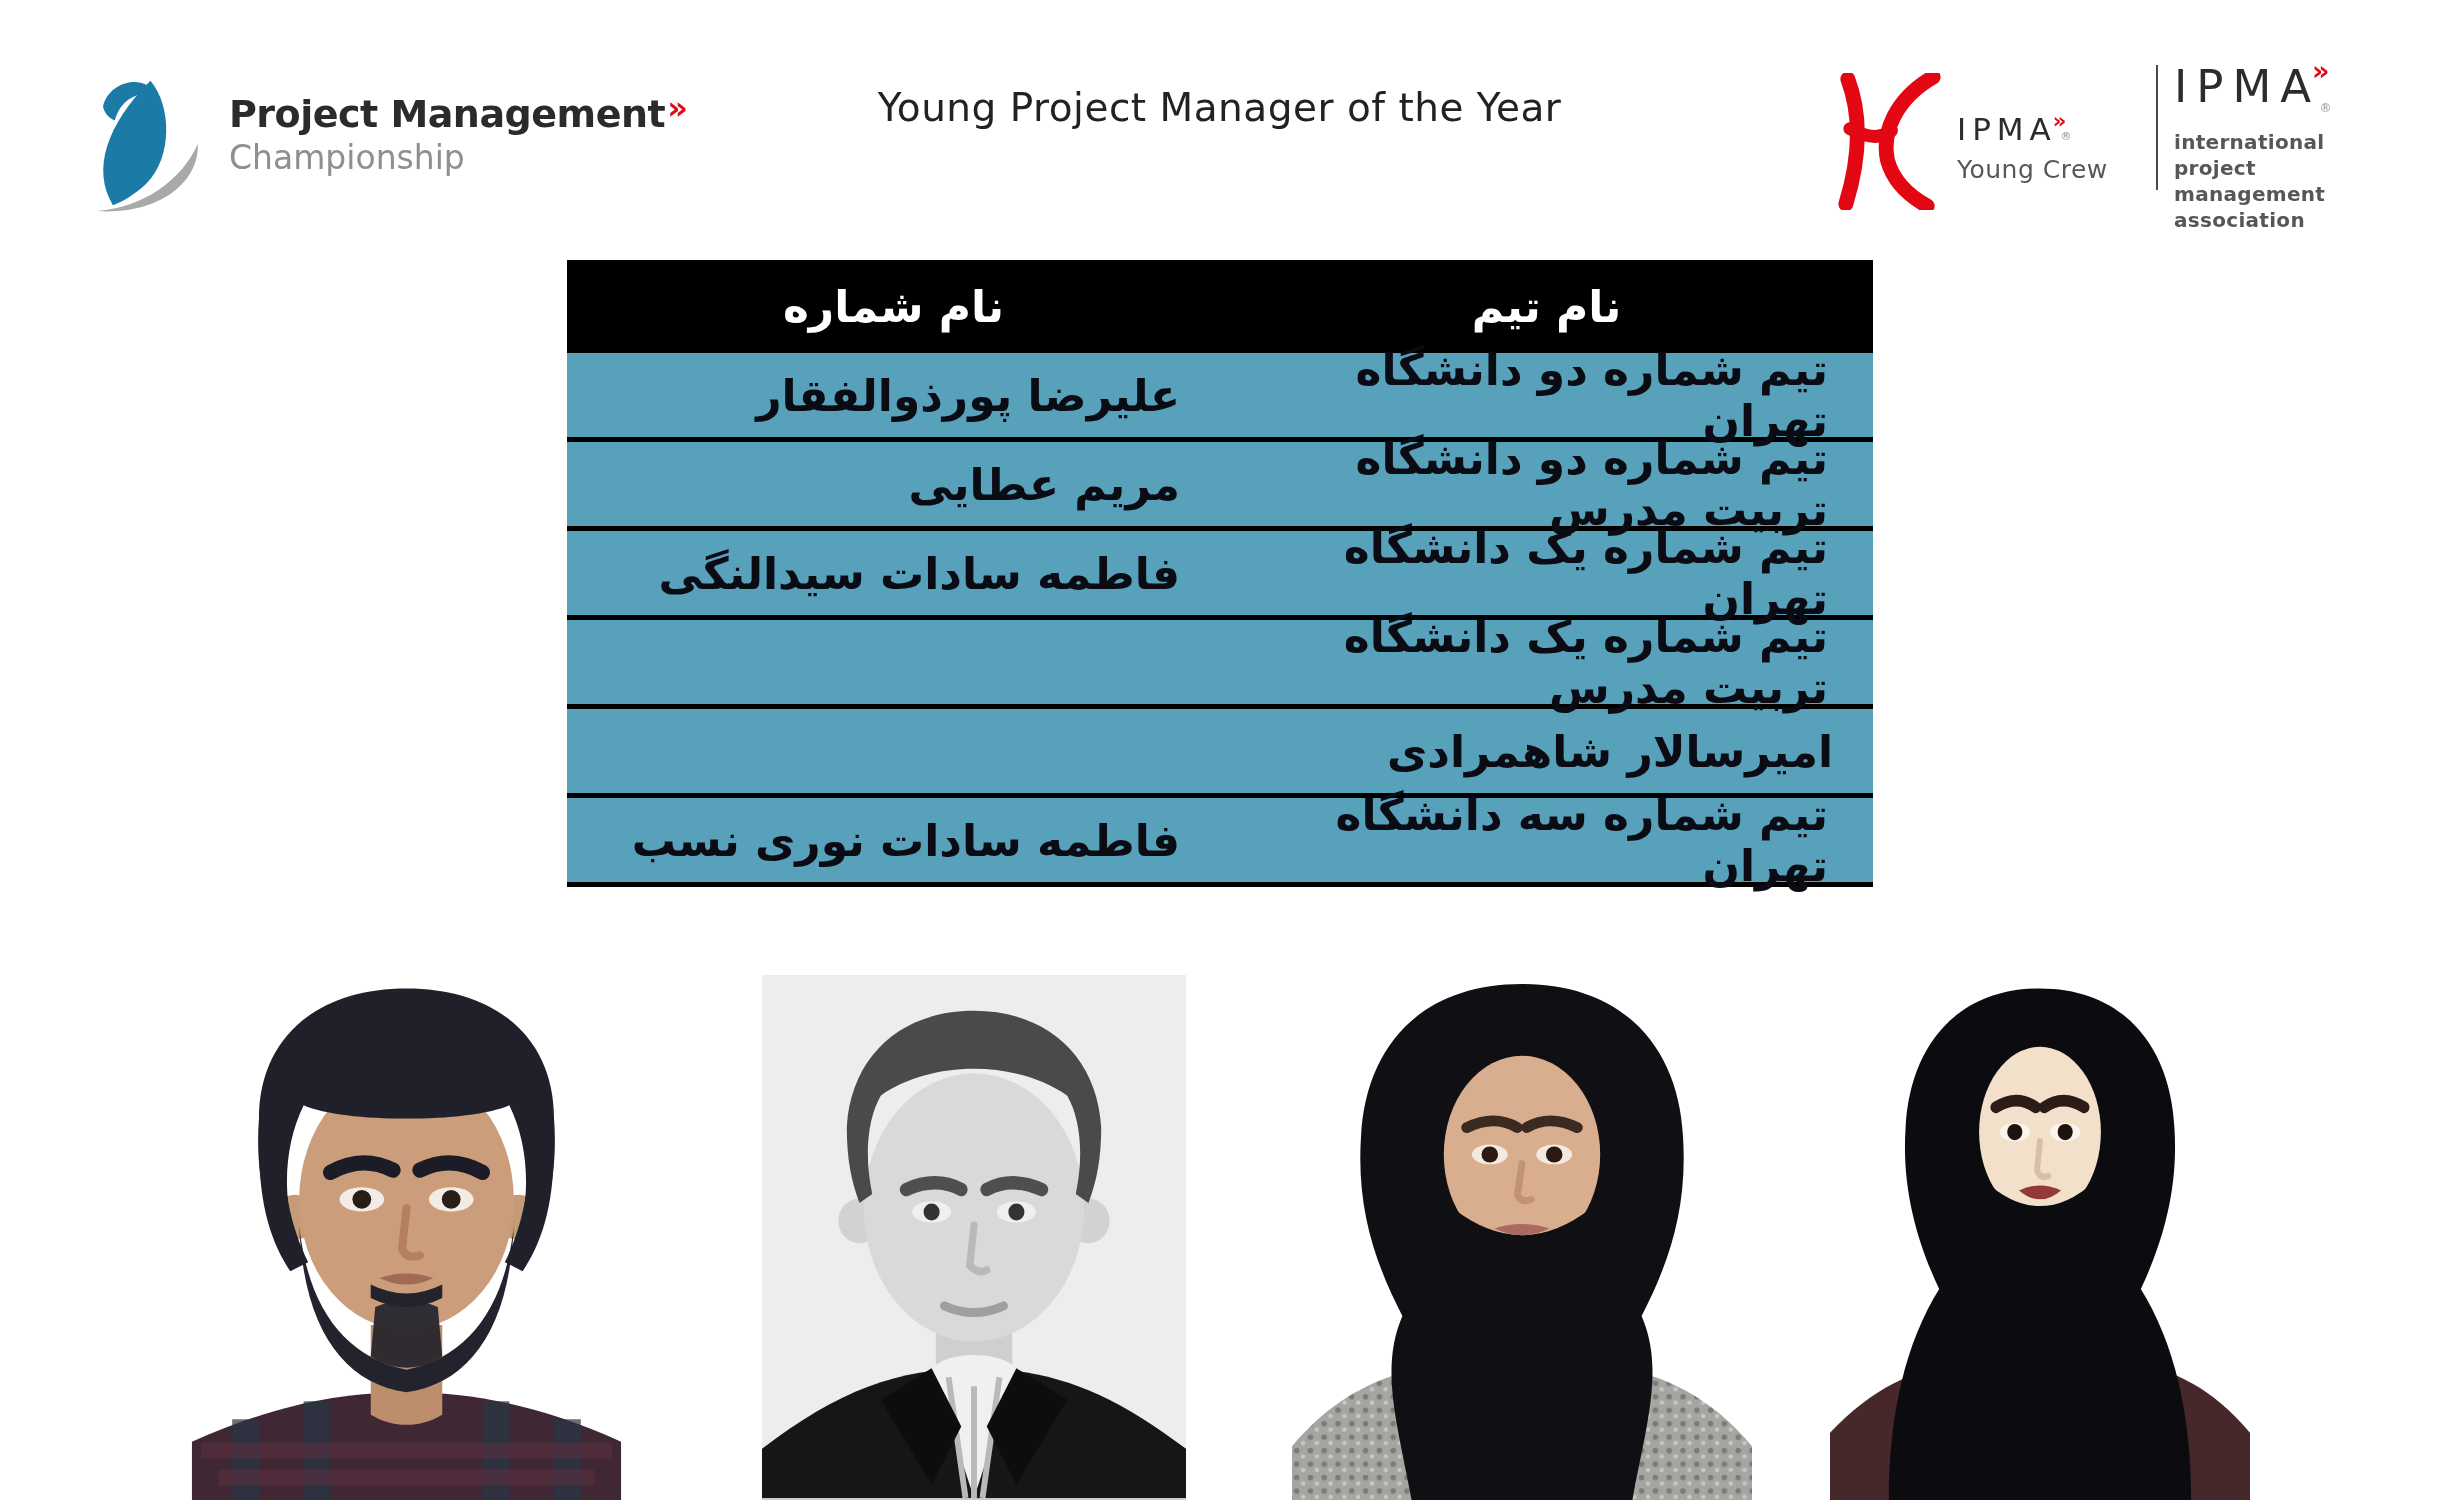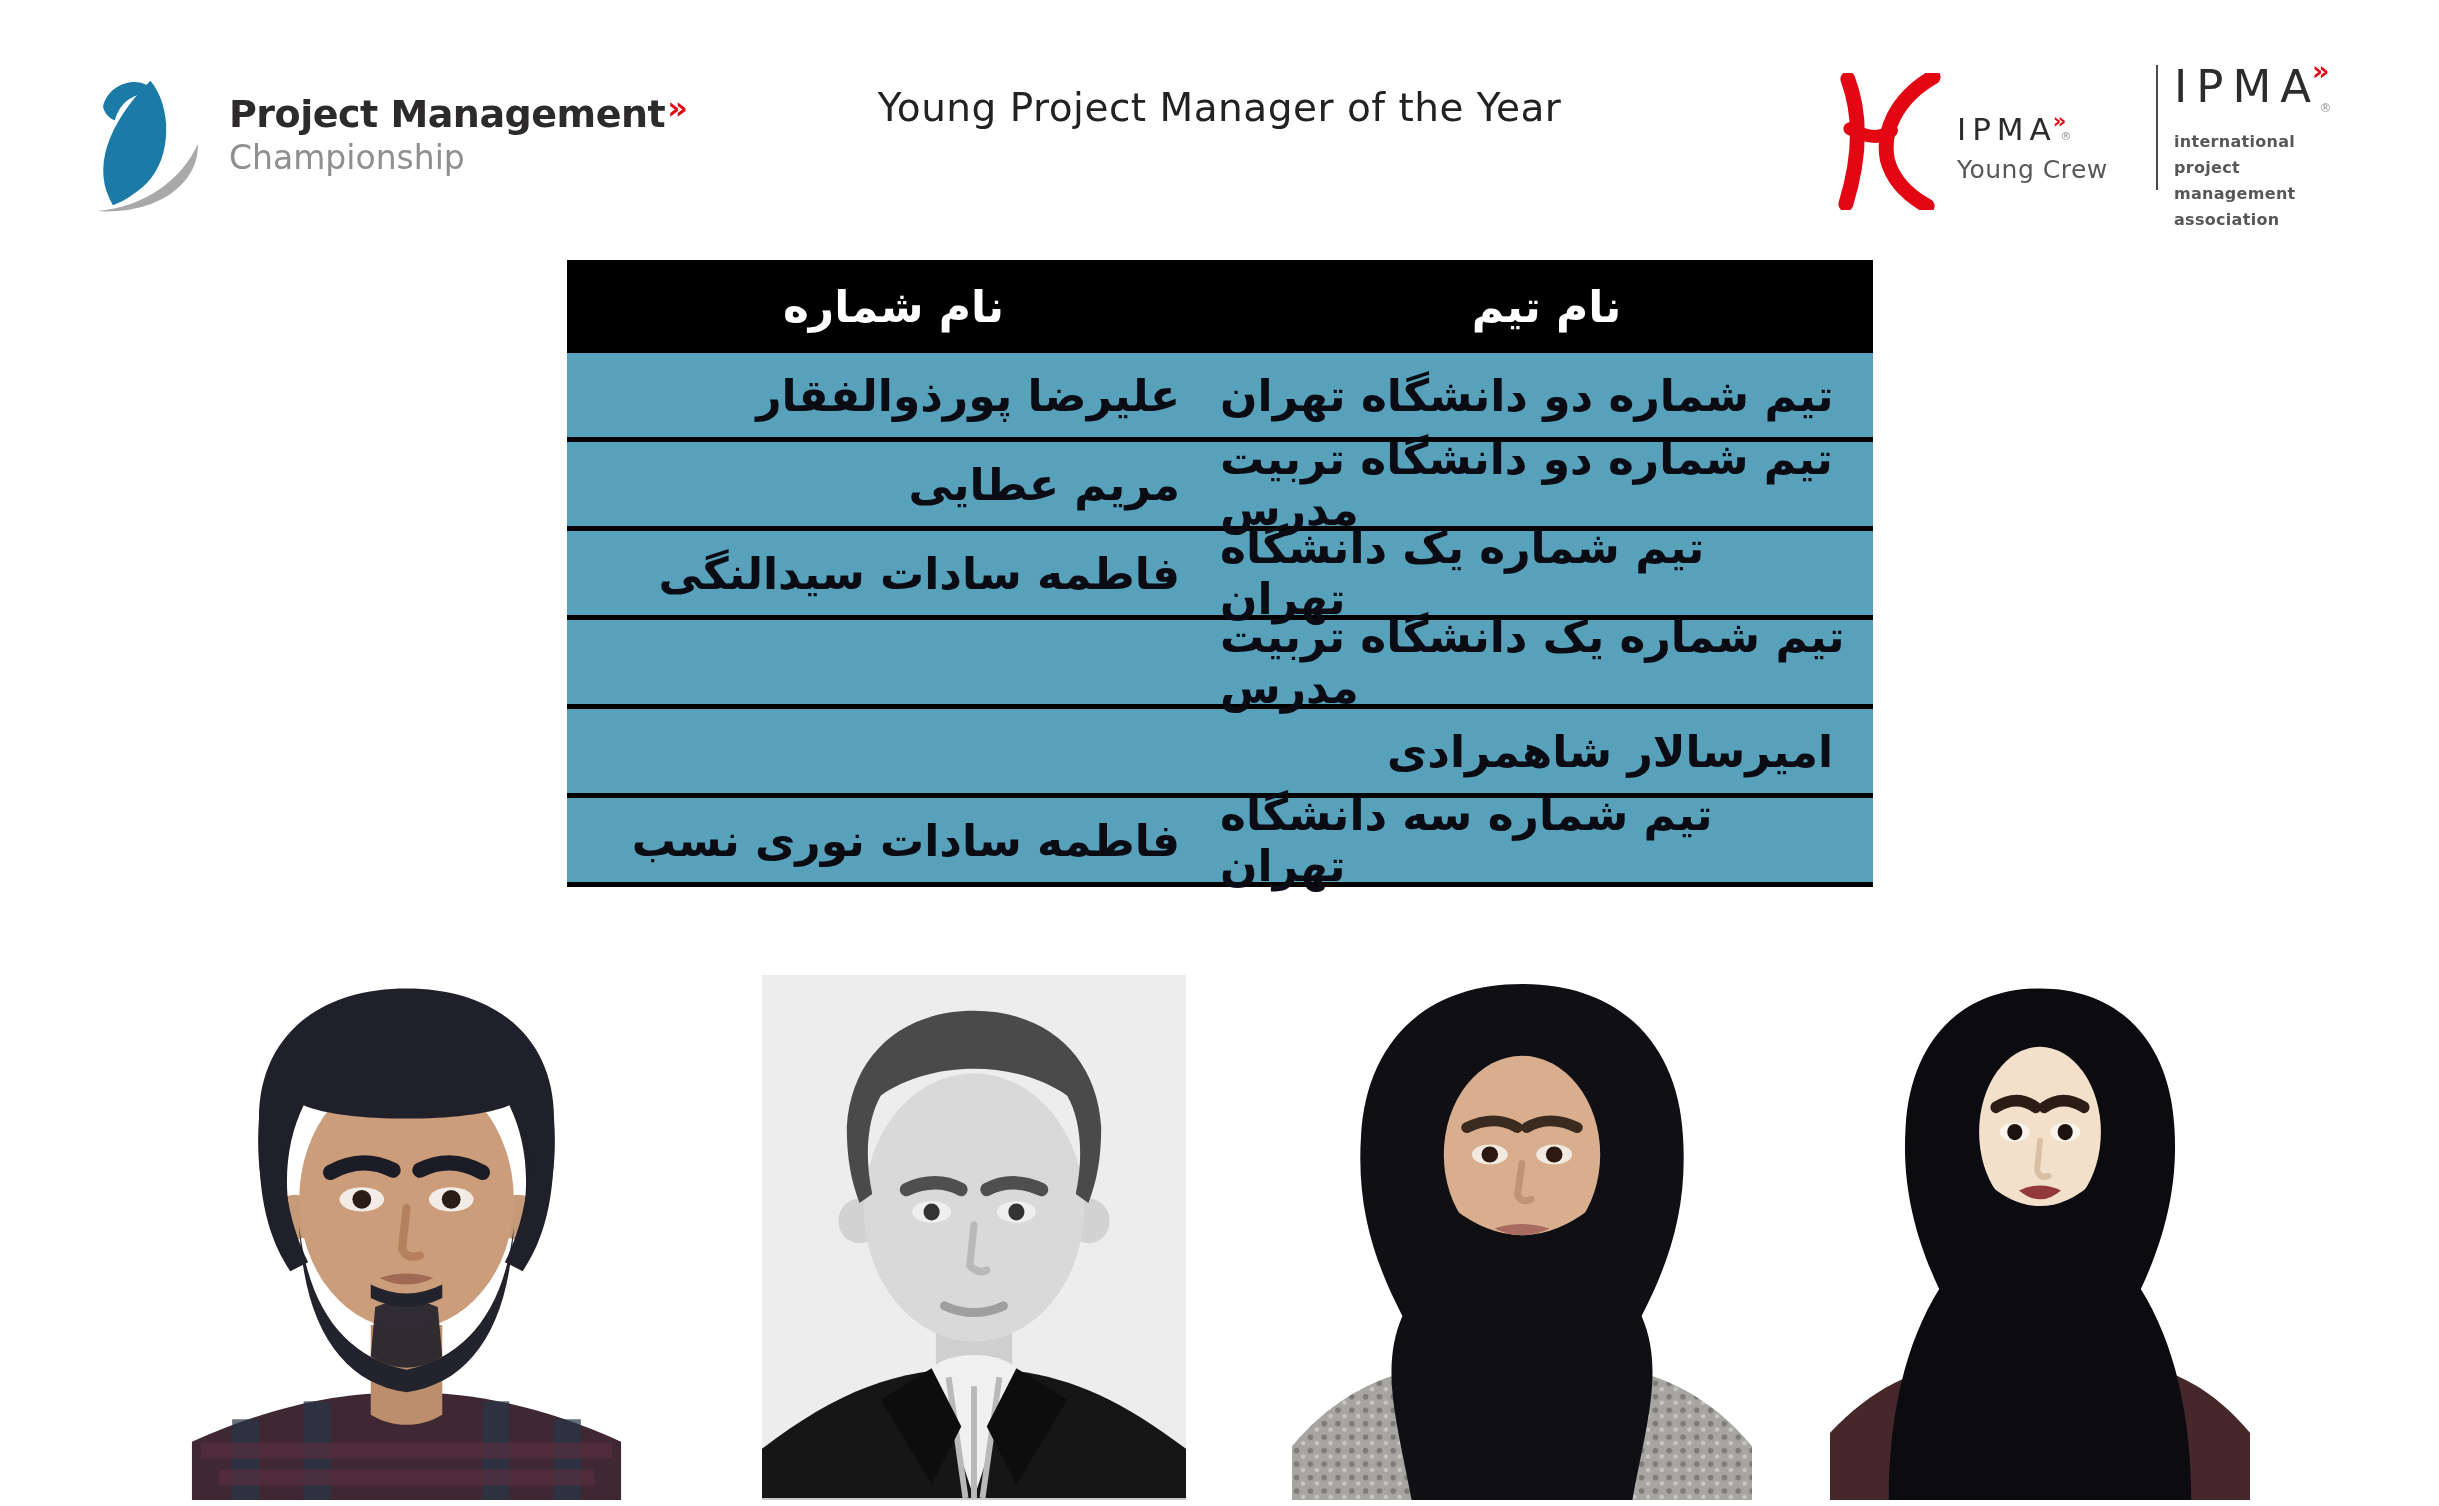--- a/index.html
+++ b/index.html
@@ -36,35 +36,35 @@
   .yc-reg { color:#8f8f8f; font-size:11px; vertical-align:0; margin-left:-6px; }
   .yc-sub { font-size:25px; color:#575756; margin-top:8px; letter-spacing:0.5px; }
 
   .logo-divider { position:absolute; left:2156px; top:65px; width:2px; height:125px; background:#4a4a4a; }
 
   .ipma-block { position:absolute; left:2174px; top:55px; }
   .ipma-brand { font-size:45px; color:#2e2b2c; letter-spacing:9px; font-weight:400; position:relative; white-space:nowrap; }
   .ipma-chev { color:#e30613; font-size:27px; font-weight:700; vertical-align:22px; margin-left:-8px; }
   .ipma-reg { display:block; position:absolute; right:-2px; top:46px; color:#8f8f8f; font-size:12px; }
   .ipma-lines { margin-top:16px; }
-  .ipma-lines span { display:block; font-size:16px; font-weight:700; color:#575756; line-height:26px; letter-spacing:0.3px; }
+  .ipma-lines span { display:block; font-size:20px; font-weight:700; color:#575756; line-height:26px; letter-spacing:0.3px; }
 
   
   .teams-table { position:absolute; left:567px; top:260px; width:1306px; direction:rtl; }
   .t-header {
     display:flex; height:93px; background:#000000; color:#ffffff;
     align-items:center; font-weight:700; font-size:44px;
   }
   .t-header .cell { width:50%; text-align:center; }
   .t-row {
     display:flex; height:89px; background:#58a1bb; align-items:center;
     border-bottom:5px solid #000000; font-size:44px; font-weight:700; color:#0b0b14;
   }
   .t-row .cell { width:50%; }
-  .cell-team   { text-align:left; padding-right:28px; }
+  .cell-team   { text-align:right; padding-right:45px; }
   .cell-leader { text-align:right; padding-right:40px;padding-left:8px; }
 
   
   .photo { position:absolute; top:975px; height:525px; background:#ffffff; }
   .photo svg { width:100%; height:100%; display:block; }
   .photo-1 { left:183px;  width:447px; }
   .photo-2 { left:762px;  width:424px; background:#ededed; border-bottom:2px solid #c9c9c9; }
   .photo-3 { left:1292px; width:460px; }
   .photo-4 { left:1830px; width:420px; }
 </style>

